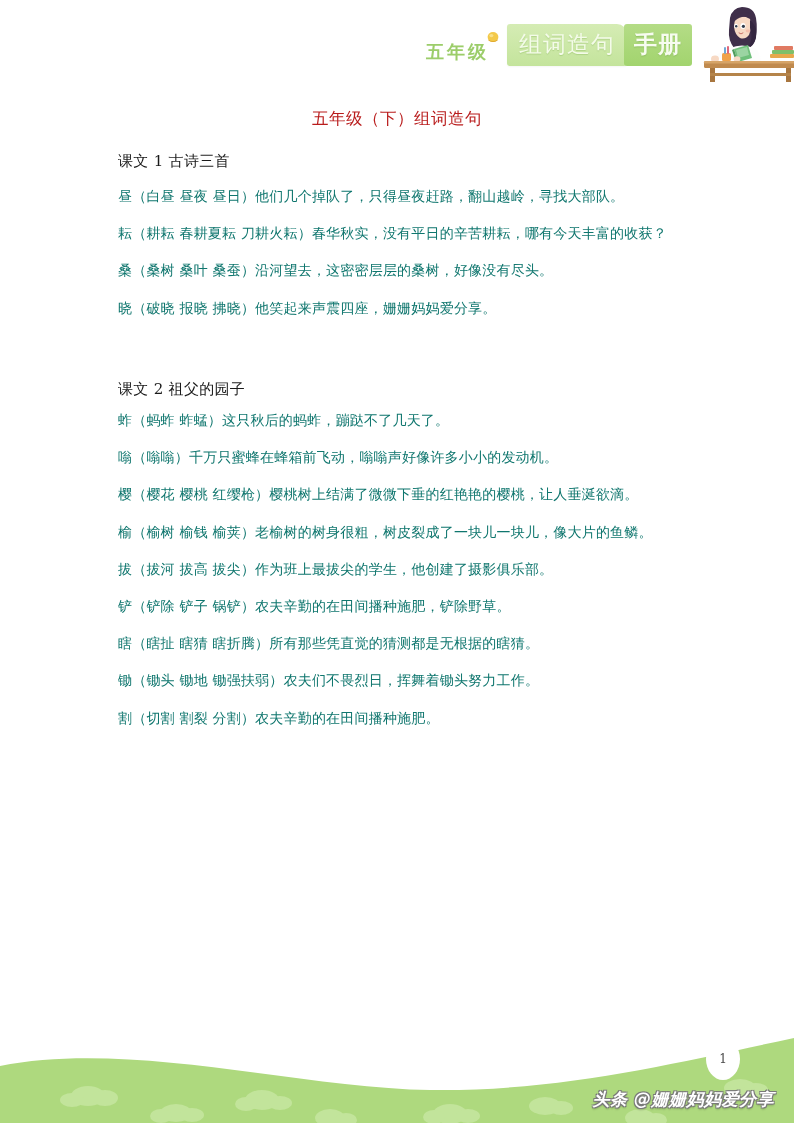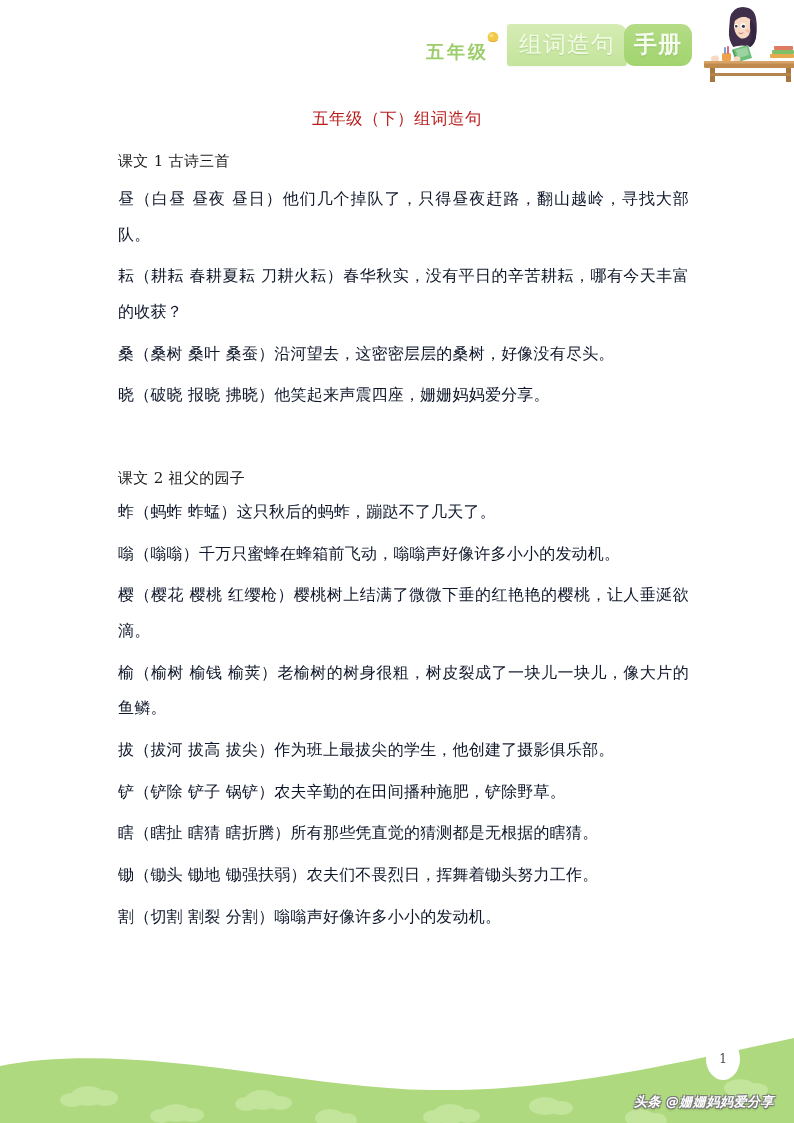--- a/index.html
+++ b/index.html
@@ -61,21 +61,21 @@
     font-family: "DejaVu Sans", "Liberation Sans", sans-serif;
     font-weight: normal;
     font-size: 23px;
     letter-spacing: 1px;
     color: #f4fbe9;
     text-shadow: 0 1px 1px rgba(140,185,95,0.45);
     white-space: nowrap;
   }
   .tag-sub {
     background: linear-gradient(180deg, #b4dc86 0%, #a2d46e 100%);
-    border-radius: 11px;
+    border-radius: 3px;
     padding: 5px 10px 6px 10px;
     position: relative;
     top: -14px;
     margin-left: -3px;
   }
   .tag-sub-text {
     font-family: "DejaVu Sans", "Liberation Sans", sans-serif;
     font-weight: bold;
     font-size: 23px;
     letter-spacing: 1px;
@@ -112,22 +112,22 @@
     padding: 0 105px 0 118px;
   }
   .section-heading {
     font-size: 15px;
     color: #1a1a1a;
     margin: 22px 0 0 0;
     letter-spacing: 0.3px;
     font-family: "DejaVu Serif", "Liberation Serif", serif;
   }
   .entry {
-    font-size: 16px;
-    color: #0f172a;
+    font-size: 14px;
+    color: #0f766e;
     line-height: 2.23;
     margin: 6px 0 0 0;
     text-align: justify;
     letter-spacing: 0.2px;
     font-family: "DejaVu Serif", "Liberation Serif", serif;
   }
   .entry.first-of-section {
     margin-top: 10px;
   }
   .section-gap {
@@ -161,21 +161,21 @@
     font-size: 12px;
     color: #4b4b4b;
   }
   .watermark {
     position: absolute;
     right: 20px;
     bottom: 12px;
     font-family: "DejaVu Sans", "Liberation Sans", sans-serif;
     font-weight: bold;
     font-style: italic;
-    font-size: 13px;
+    font-size: 17px;
     color: #ffffff;
     text-shadow:
       -1px -1px 0 #7a7a7a,
        1px -1px 0 #7a7a7a,
       -1px  1px 0 #7a7a7a,
        1px  1px 0 #7a7a7a,
        0 2px 2px rgba(0,0,0,0.25);
     letter-spacing: 0.5px;
     white-space: nowrap;
   }
@@ -270,21 +270,21 @@
     <div>
       <div class="section-heading">课文 2  祖父的园子</div>
       <p class="entry">蚱（蚂蚱  蚱蜢）这只秋后的蚂蚱，蹦跶不了几天了。</p>
       <p class="entry">嗡（嗡嗡）千万只蜜蜂在蜂箱前飞动，嗡嗡声好像许多小小的发动机。</p>
       <p class="entry">樱（樱花  樱桃  红缨枪）樱桃树上结满了微微下垂的红艳艳的樱桃，让人垂涎欲滴。</p>
       <p class="entry">榆（榆树  榆钱  榆荚）老榆树的树身很粗，树皮裂成了一块儿一块儿，像大片的鱼鳞。</p>
       <p class="entry">拔（拔河  拔高  拔尖）作为班上最拔尖的学生，他创建了摄影俱乐部。</p>
       <p class="entry">铲（铲除  铲子  锅铲）农夫辛勤的在田间播种施肥，铲除野草。</p>
       <p class="entry">瞎（瞎扯  瞎猜  瞎折腾）所有那些凭直觉的猜测都是无根据的瞎猜。</p>
       <p class="entry">锄（锄头  锄地  锄强扶弱）农夫们不畏烈日，挥舞着锄头努力工作。</p>
-      <p class="entry">割（切割  割裂  分割）嗡嗡声好像许多小小的发动机。</p>
+      <p class="entry">割（切割  割裂  分割）农夫辛勤的在田间播种施肥。</p>
     </div>
 
   </div>
 </div>
 
 <div id="footer-decor">
   <svg width="794" height="105" viewBox="0 0 794 105">
     <defs>
       <clipPath id="wave-clip">
         <path d="M0 48 C 130 22, 300 70, 430 72 C 560 74, 680 44, 794 20 L794 105 L0 105 Z"></path>

